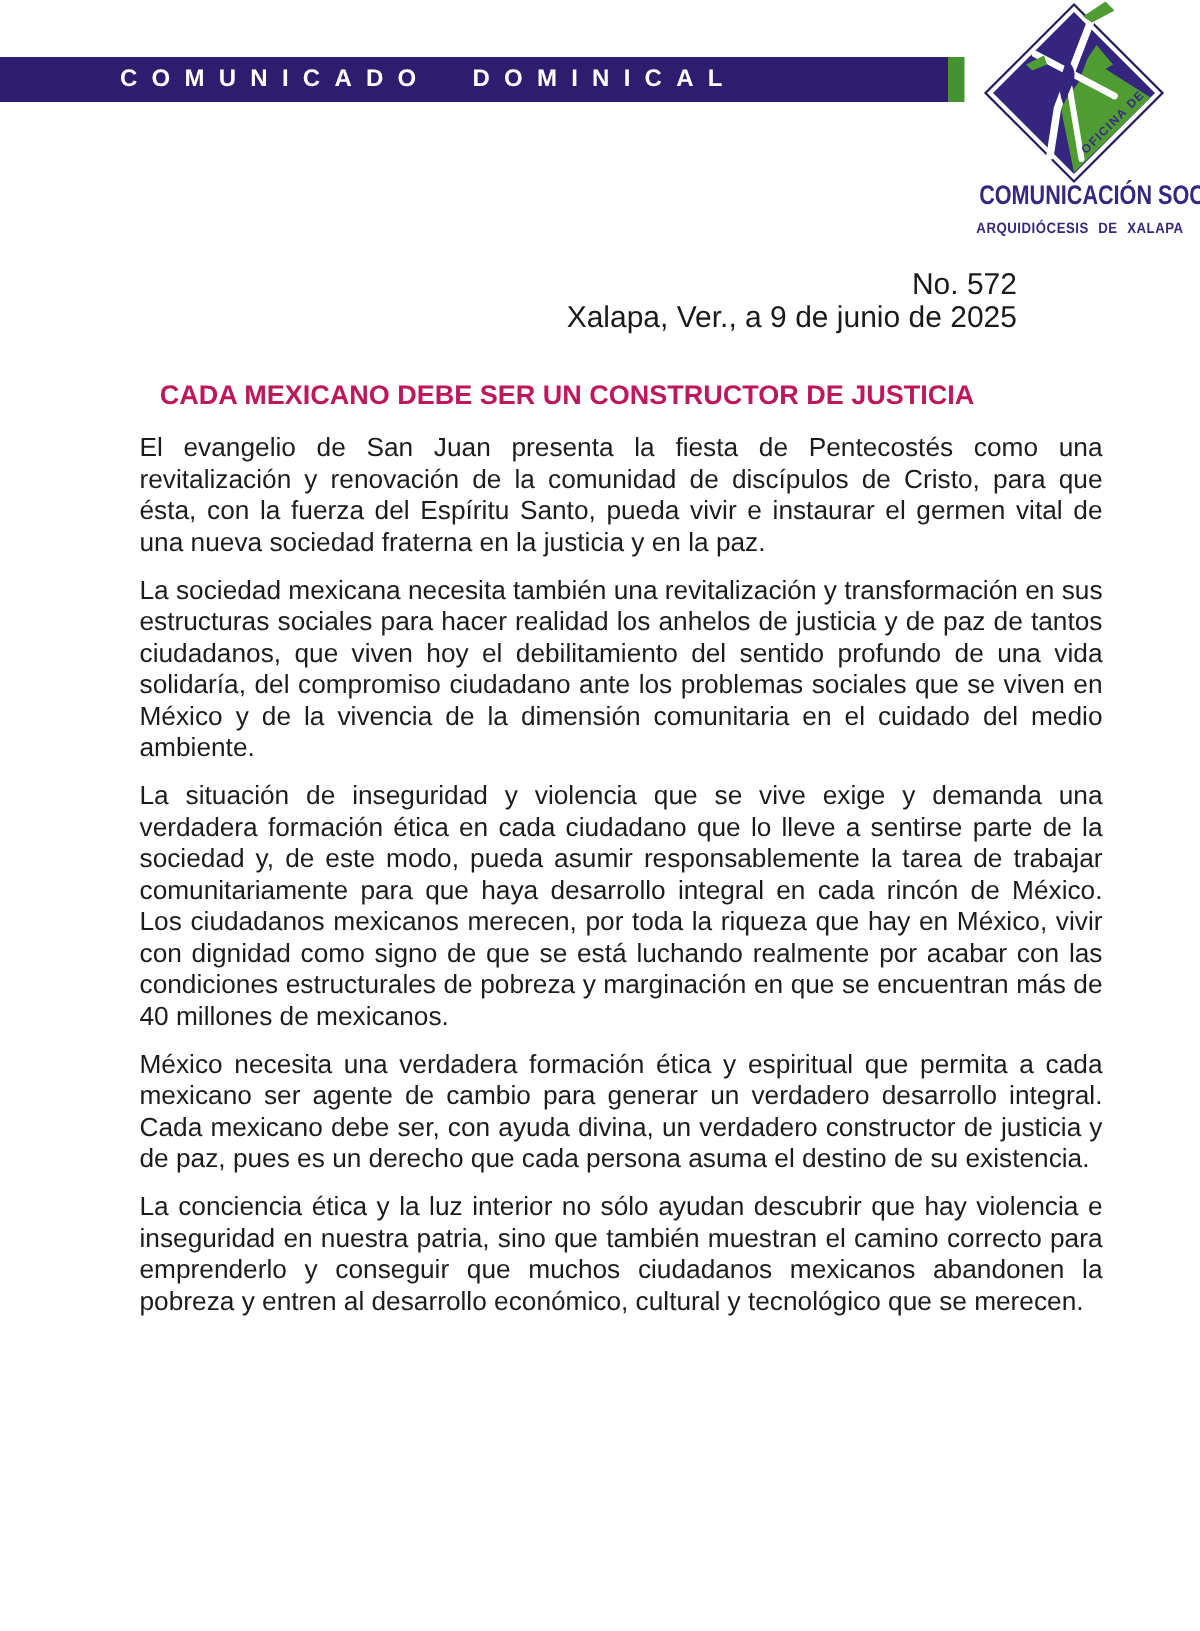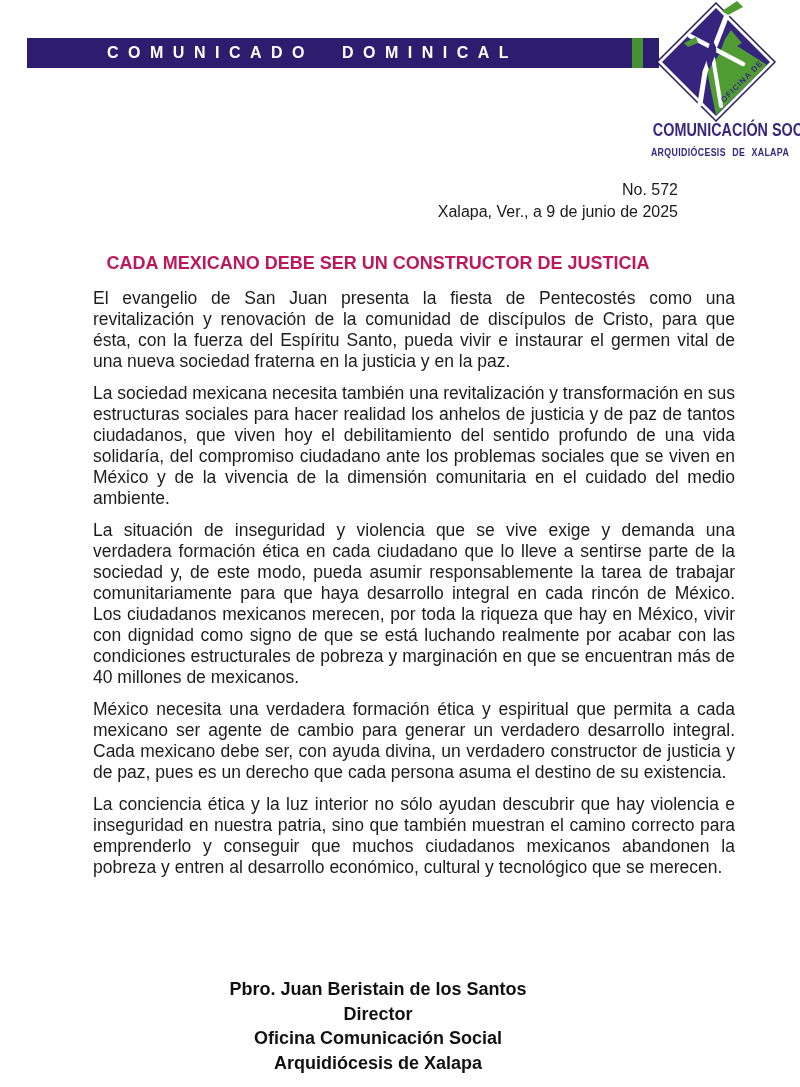--- a/index.html
+++ b/index.html
@@ -15,21 +15,20 @@
   }
 
   
   .banner {
     position: absolute;
     left: 0; top: 38px;
     width: 632px; height: 30px;
     background: #2e1d6e;
     display: flex;
     align-items: center;
-    margin-left: 27px;
   }
   .banner-text {
     color: #ffffff;
     font-size: 16px;
     font-weight: bold;
     letter-spacing: 9.5px;
     word-spacing: 14px;
     padding-left: 80px;
     white-space: nowrap;
   }
@@ -72,21 +71,21 @@
     transform-origin: center;
     white-space: nowrap;
   }
 
   
   .meta {
     position: absolute;
     left: 0; top: 179px;
     width: 678px;
     text-align: right;
-    font-size: 16px;
+    font-size: 20px;
     line-height: 22px;
     color: #1a1a1a;
   }
 
   
   .doc-title {
     position: absolute;
     left: 68px; top: 253px;
     width: 620px;
     text-align: center;
@@ -162,20 +161,14 @@
   <div class="doc-title">CADA MEXICANO DEBE SER UN CONSTRUCTOR DE JUSTICIA</div>
 
   <div class="body-col">
     <p>El evangelio de San Juan presenta la fiesta de Pentecostés como una revitalización y renovación de la comunidad de discípulos de Cristo, para que ésta, con la fuerza del Espíritu Santo, pueda vivir e instaurar el germen vital de una nueva sociedad fraterna en la justicia y en la paz.</p>
     <p>La sociedad mexicana necesita también una revitalización y transformación en sus estructuras sociales para hacer realidad los anhelos de justicia y de paz de tantos ciudadanos, que viven hoy el debilitamiento del sentido profundo de una vida solidaría, del compromiso ciudadano ante los problemas sociales que se viven en México y de la vivencia de la dimensión comunitaria en el cuidado del medio ambiente.</p>
     <p>La situación de inseguridad y violencia que se vive exige y demanda una verdadera formación ética en cada ciudadano que lo lleve a sentirse parte de la sociedad y, de este modo, pueda asumir responsablemente la tarea de trabajar comunitariamente para que haya desarrollo integral en cada rincón de México. Los ciudadanos mexicanos merecen, por toda la riqueza que hay en México, vivir con dignidad como signo de que se está luchando realmente por acabar con las condiciones estructurales de pobreza y marginación en que se encuentran más de 40 millones de mexicanos.</p>
     <p>México necesita una verdadera formación ética y espiritual que permita a cada mexicano ser agente de cambio para generar un verdadero desarrollo integral. Cada mexicano debe ser, con ayuda divina, un verdadero constructor de justicia y de paz, pues es un derecho que cada persona asuma el destino de su existencia.</p>
     <p>La conciencia ética y la luz interior no sólo ayudan descubrir que hay violencia e inseguridad en nuestra patria, sino que también muestran el camino correcto para emprenderlo y conseguir que muchos ciudadanos mexicanos abandonen la pobreza y entren al desarrollo económico, cultural y tecnológico que se merecen.</p>
   </div>
 
-  <div class="signature">
-    <div>Pbro. Juan Beristain de los Santos</div>
-    <div>Director</div>
-    <div>Oficina Comunicación Social</div>
-    <div>Arquidiócesis de Xalapa</div>
-  </div>
 
 </div>
 
 </body></html>

